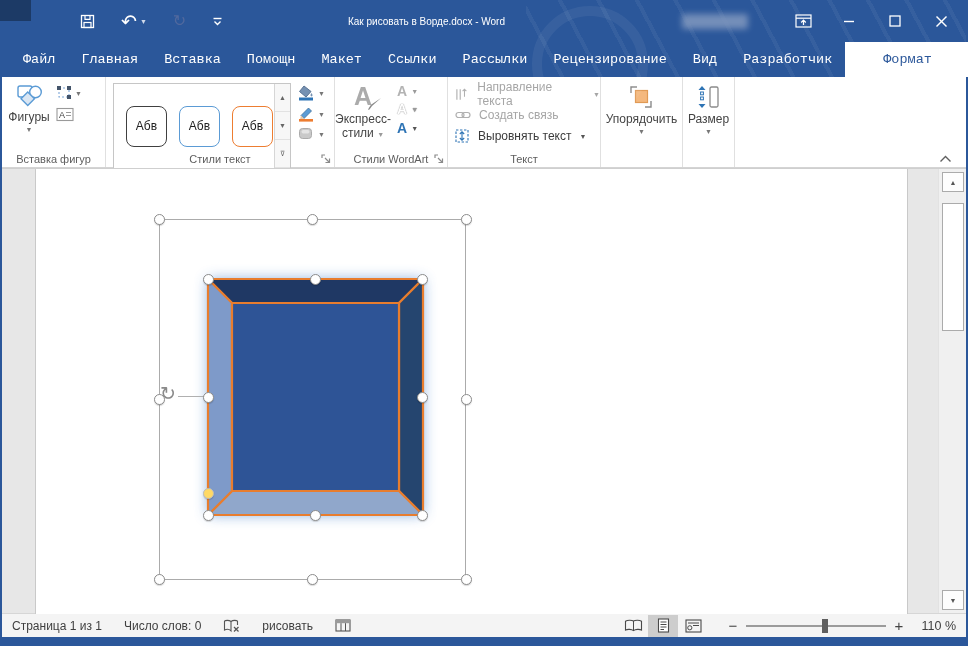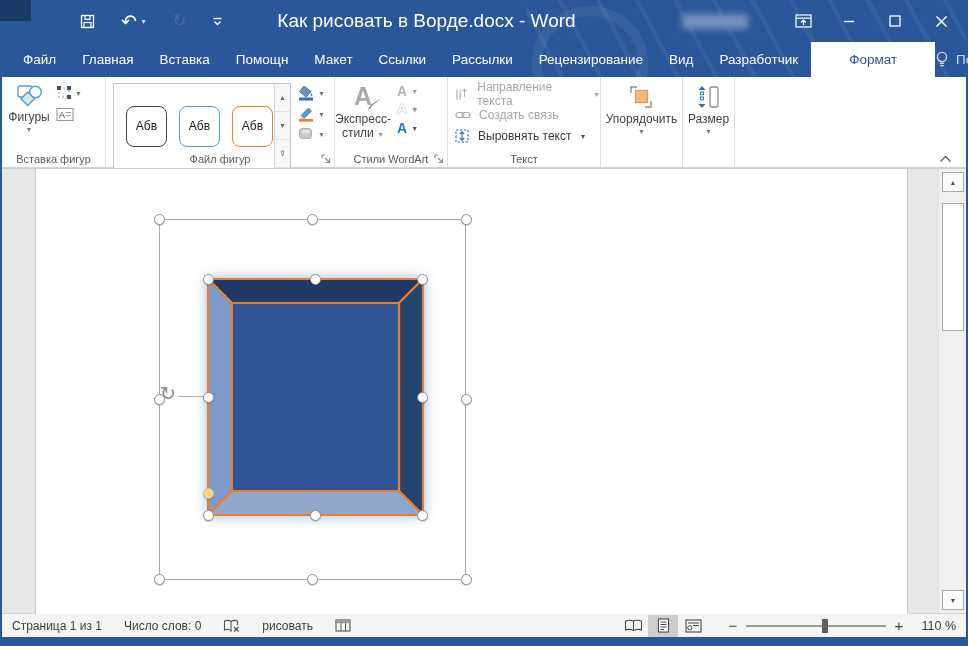--- a/index.html
+++ b/index.html
@@ -13,27 +13,27 @@
   .deco { position:absolute; right:0; top:0; width:440px; height:77px; pointer-events:none;
           background:repeating-linear-gradient(62deg, transparent 0 30px, rgba(255,255,255,.05) 30px 34px); z-index:5;}
   .deco::before { content:""; position:absolute; left:6px; top:6px; width:96px; height:96px; border-radius:50%;
           border:10px solid rgba(255,255,255,.06); }
   .qat { position:absolute; left:78px; top:0; height:42px; display:flex; align-items:center; gap:26px; }
   .qat .btn { display:flex; align-items:center; gap:3px; cursor:default; }
   .u-undo { font-size:19px; line-height:1; }
   .u-redo { font-size:16px; line-height:1; color:#51699e; }
   .mini-arrow { font-size:7px; color:#cfd9ea; }
   .title { position:absolute; left:150px; right:265px; top:0; height:42px; display:flex; align-items:center;
-           justify-content:center; font-size:19px; color:#fff; white-space:nowrap; z-index:6;}
+           justify-content:center; font-size:10px; color:#fff; white-space:nowrap; z-index:6;}
   .tb-right { position:absolute; right:8px; top:0; height:42px; display:flex; align-items:center; z-index:7;}
   .user-blur { width:66px; height:15px; border-radius:2px; background:#8198bf; filter:blur(3px); opacity:.85; margin-right:26px; }
   .winbtn { width:34px; height:42px; display:flex; align-items:center; justify-content:center; margin-left:12px; }
 
   
-  .tabrow { height:35px; background:#2b579a; display:flex; align-items:stretch; position:relative; }
+  .tabrow { height:35px; background:#2b579a; display:flex; align-items:stretch; position:relative;font-family:Liberation Mono, monospace; }
   .tabs-left { display:flex; align-items:stretch; padding-left:8px; }
   .tab { color:#fff; font-size:13.5px; padding:0 13px; display:flex; align-items:center; white-space:nowrap; cursor:default; }
   .tab.active { background:#fff; color:#2b579a; padding:0 38px; }
   .tab-extras { margin-left:auto; display:flex; align-items:center; gap:26px; padding-right:18px; color:#e8eefa; }
   .help-pill { display:flex; align-items:center; gap:7px; font-size:13.5px; color:#cdd9ee; }
 
   
   .ribbon { height:91px; background:#fff; border-bottom:1px solid #d4d4d4; display:flex; position:relative; }
   .rgroup { position:relative; border-right:1px solid #e0e0e0; display:flex; flex-direction:column; }
   .glabel { position:absolute; bottom:2px; left:0; right:0; text-align:center; font-size:11px; color:#5d5d5d; white-space:nowrap; }
@@ -264,21 +264,21 @@
           </span>
           <span class="fillbtn">
             <svg width="17" height="14" viewBox="0 0 17 14">
               <rect x="1.5" y="1.5" width="12" height="10" rx="3" fill="#c9c9c9" stroke="#ababab" stroke-width="1"></rect>
               <rect x="3.5" y="3" width="8" height="3.5" rx="1.7" fill="#e4e4e4"></rect>
             </svg>
             <span class="arrow">▼</span>
           </span>
         </div>
       </div>
-      <div class="glabel">Файл фигур</div>
+      <div class="glabel">Стили текст</div>
       <span class="launcher">
         <svg width="10" height="10" viewBox="0 0 10 10">
           <path d="M1 4 V1 H4" fill="none" stroke="#8a8a8a" stroke-width="1.2"></path>
           <path d="M4 4 L8.5 8.5 M8.5 4.5 V8.5 H4.5" fill="none" stroke="#8a8a8a" stroke-width="1.2"></path>
         </svg>
       </span>
     </div>
 
     <div class="rgroup g-wordart">
       <div class="gcontent">

